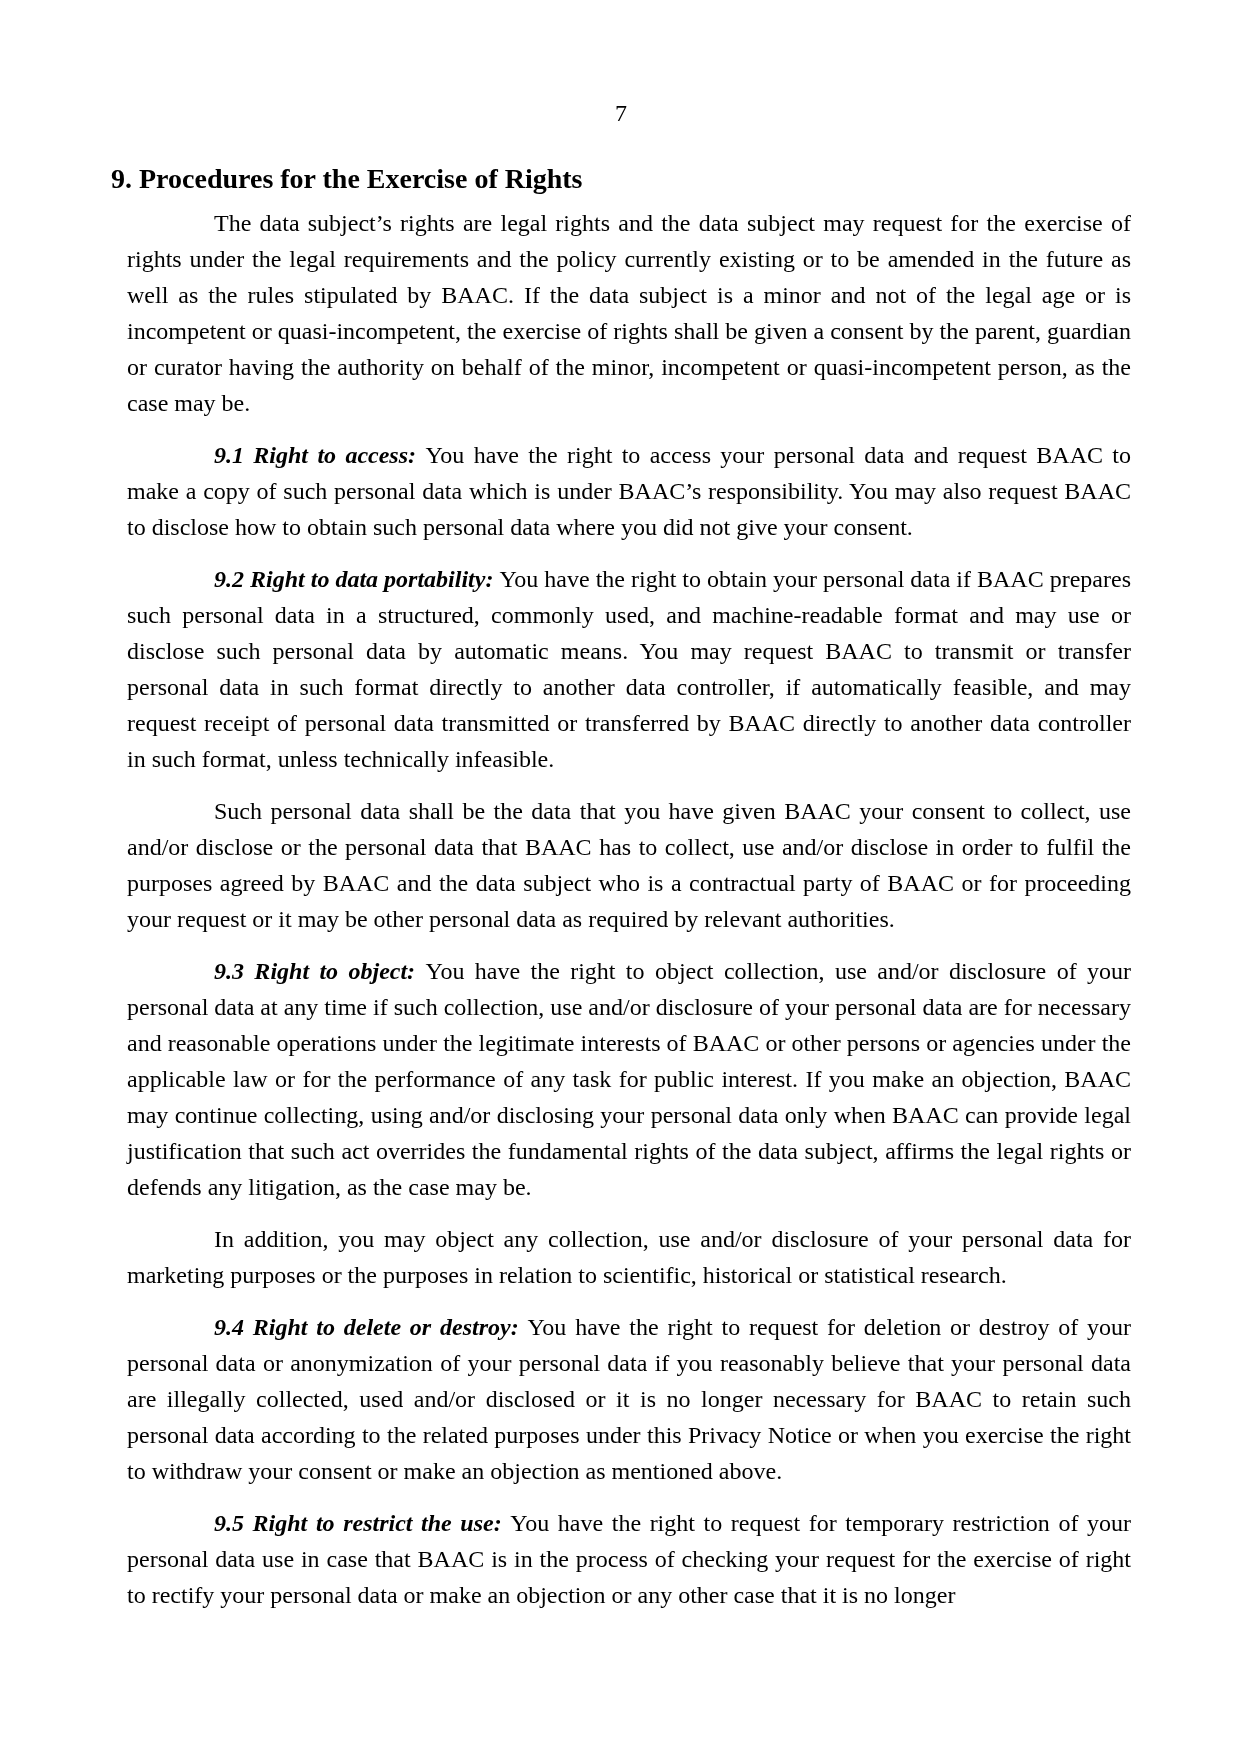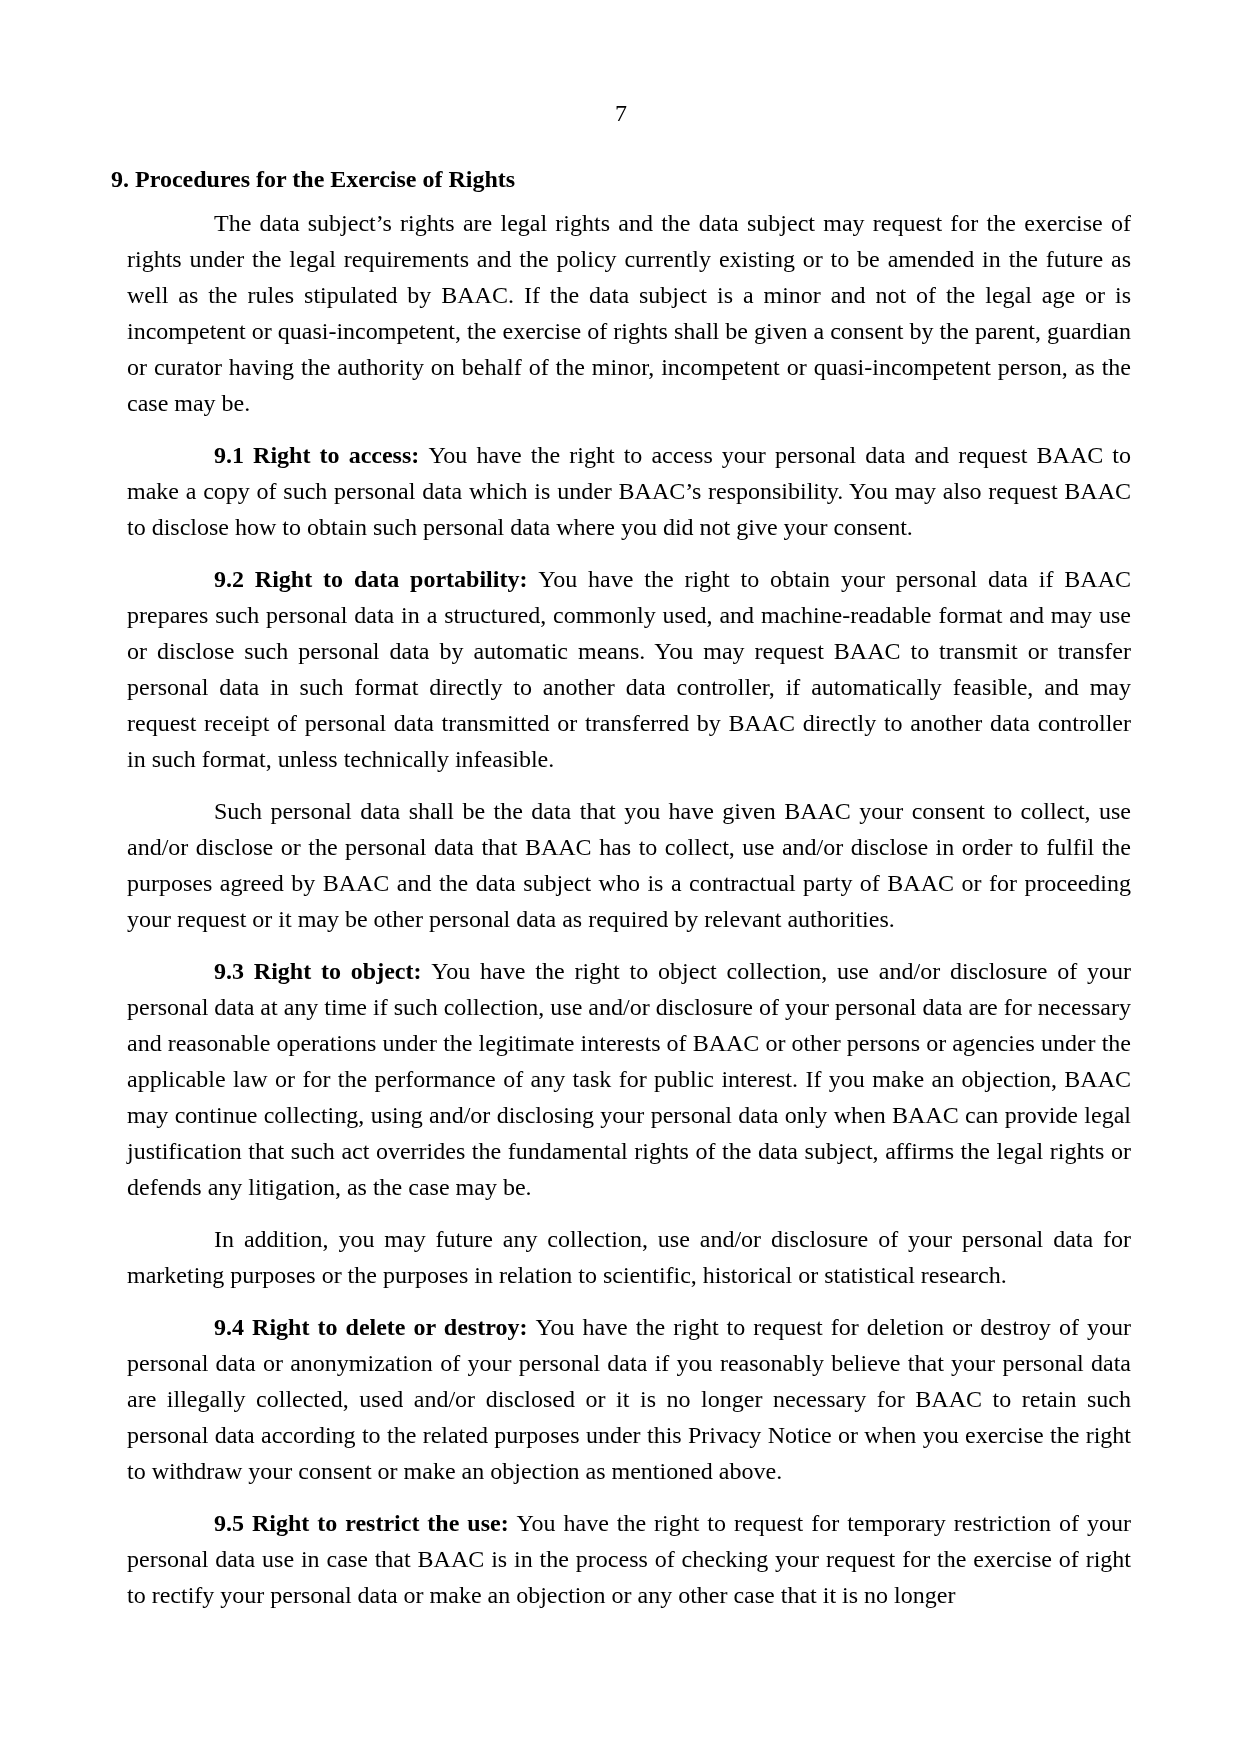--- a/index.html
+++ b/index.html
@@ -18,42 +18,43 @@
     color: #000000;
     font-family: "Liberation Serif", "DejaVu Serif", serif;
     font-size: 24px;
     line-height: 36px;
     overflow: hidden;
   }
   .page-number {
     text-align: center;
   }
   .heading {
-    font-size: 24px;
+    font-size: 28px;
     font-weight: bold;
     margin: 30px 0 -8px 0;
   }
   .para {
     margin: 16px 0 0 16px;
     text-indent: 87px;
     text-align: justify;
   }
   .para strong {
     font-weight: bold;
+    font-style: italic;
   }
 </style>
 </head>
 <body>
 
 <div class="page">
   <div class="page-number">7</div>
   <h1 class="heading">9. Procedures for the Exercise of Rights</h1>
   <div>
       <p class="para">The data subject’s rights are legal rights and the data subject may request for the exercise of rights under the legal requirements and the policy currently existing or to be amended in the future as well as the rules stipulated by BAAC. If the data subject is a minor and not of the legal age or is incompetent or quasi-incompetent, the exercise of rights shall be given a consent by the parent, guardian or curator having the authority on behalf of the minor, incompetent or quasi-incompetent person, as the case may be.</p>
       <p class="para"><strong>9.1 Right to access: </strong>You have the right to access your personal data and request BAAC to make a copy of such personal data which is under BAAC’s responsibility. You may also request BAAC to disclose how to obtain such personal data where you did not give your consent.</p>
       <p class="para"><strong>9.2 Right to data portability: </strong>You have the right to obtain your personal data if BAAC prepares such personal data in a structured, commonly used, and machine-readable format and may use or disclose such personal data by automatic means. You may request BAAC to transmit or transfer personal data in such format directly to another data controller, if automatically feasible, and may request receipt of personal data transmitted or transferred by BAAC directly to another data controller in such format, unless technically infeasible.</p>
       <p class="para">Such personal data shall be the data that you have given BAAC your consent to collect, use and/or disclose or the personal data that BAAC has to collect, use and/or disclose in order to fulfil the purposes agreed by BAAC and the data subject who is a contractual party of BAAC or for proceeding your request or it may be other personal data as required by relevant authorities.</p>
       <p class="para"><strong>9.3 Right to object: </strong>You have the right to object collection, use and/or disclosure of your personal data at any time if such collection, use and/or disclosure of your personal data are for necessary and reasonable operations under the legitimate interests of BAAC or other persons or agencies under the applicable law or for the performance of any task for public interest. If you make an objection, BAAC may continue collecting, using and/or disclosing your personal data only when BAAC can provide legal justification that such act overrides the fundamental rights of the data subject, affirms the legal rights or defends any litigation, as the case may be.</p>
-      <p class="para">In addition, you may future any collection, use and/or disclosure of your personal data for marketing purposes or the purposes in relation to scientific, historical or statistical research.</p>
+      <p class="para">In addition, you may object any collection, use and/or disclosure of your personal data for marketing purposes or the purposes in relation to scientific, historical or statistical research.</p>
       <p class="para"><strong>9.4 Right to delete or destroy: </strong>You have the right to request for deletion or destroy of your personal data or anonymization of your personal data if you reasonably believe that your personal data are illegally collected, used and/or disclosed or it is no longer necessary for BAAC to retain such personal data according to the related purposes under this Privacy Notice or when you exercise the right to withdraw your consent or make an objection as mentioned above.</p>
       <p class="para"><strong>9.5 Right to restrict the use: </strong>You have the right to request for temporary restriction of your personal data use in case that BAAC is in the process of checking your request for the exercise of right to rectify your personal data or make an objection or any other case that it is no longer</p>
     </div>
 </div>
 
 </body></html>

